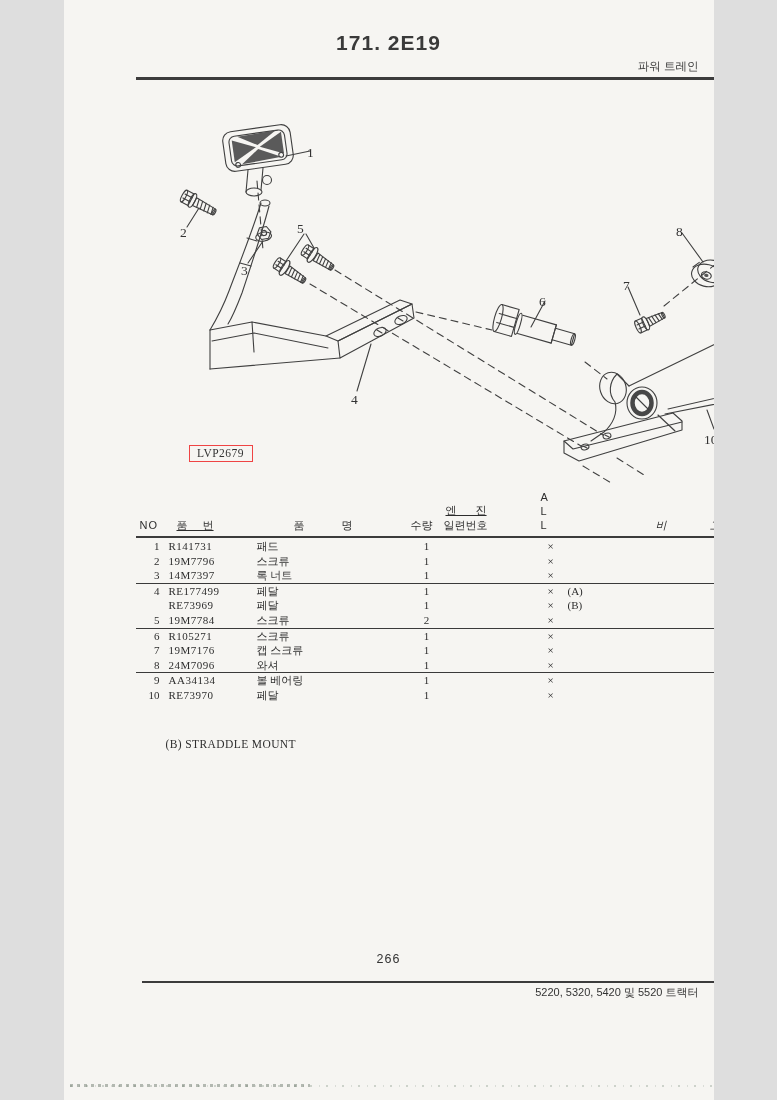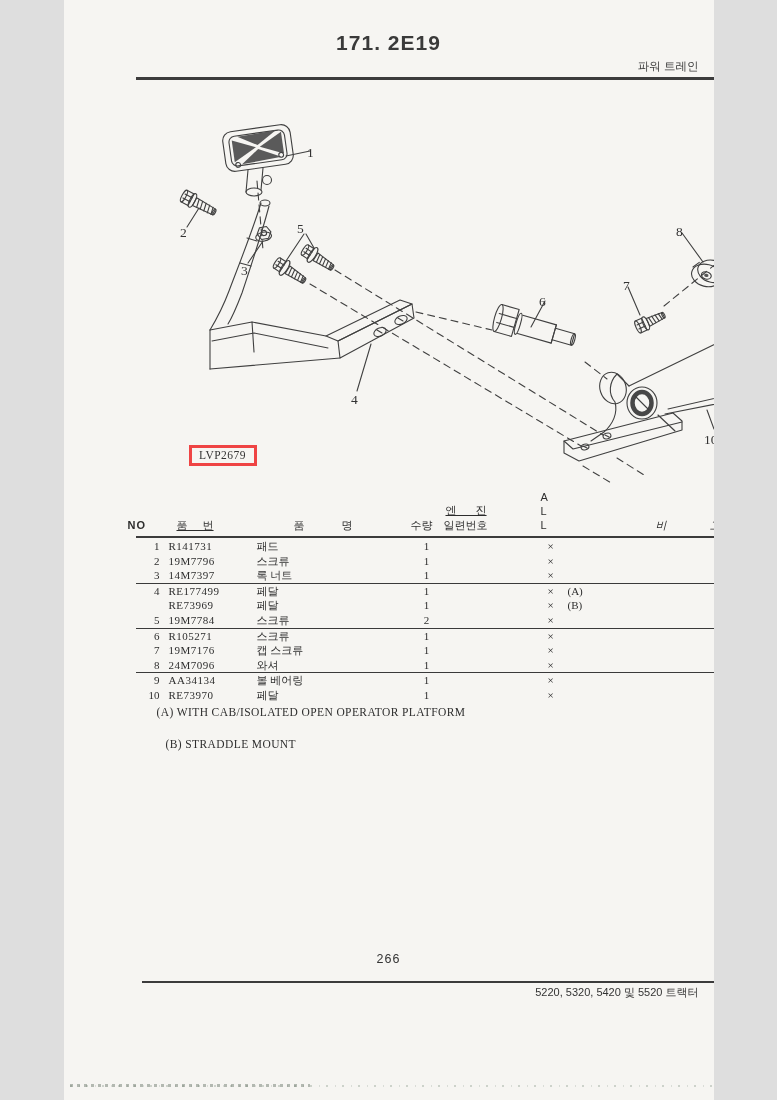--- a/index.html
+++ b/index.html
@@ -34,21 +34,21 @@
   #parts-table td.no   { text-align:right; padding-right:2px; }
   #parts-table td.pn   { padding-left:7px; letter-spacing:0.5px; }
   #parts-table td.nm   { padding-left:3px; }
   #parts-table td.qty  { text-align:center; }
   #parts-table td.all  { text-align:center; }
   #parts-table td.rmk  { padding-left:4px; }
   #parts-table tr.sep td { border-bottom:1.5px solid #3a3a3a; }
 
   .note { position:absolute; left:93px; font-size:11.5px; letter-spacing:0.4px; color:#2e2e2e; }
   #image-label {
-    left:125px; top:445px; width:62px; height:15px; border:3px solid #ef4444;
+    left:125px; top:445px; width:62px; height:15px; border:1px solid #ef4444;
     font-size:11.5px; letter-spacing:0.5px; text-align:center; line-height:15px; color:#333;
   }
   #footer-models { top:985px; right:15px; font:11px "Liberation Sans", sans-serif; color:#333; }
   #page-number { left:0; right:0; top:952px; text-align:center; font:12.5px "Liberation Sans", sans-serif; letter-spacing:1px; color:#333; }
 
   #noise-strip {
     left:6px; top:1085px; width:765px; height:2px; opacity:.45;
     background:repeating-linear-gradient(90deg,#9aa79a 0 2px, transparent 2px 9px, #b6beb6 9px 10px, transparent 10px 16px);
   }
   #noise-strip2 {
@@ -251,21 +251,21 @@
       <text x="475" y="306">6</text>
       <text x="559" y="290">7</text>
       <text x="612" y="236">8</text>
       <text x="654" y="199">9</text>
       <text x="640" y="444">10</text>
     </g>
   </svg>
 
   <div id="image-label" class="abs">LVP2679</div>
 
-  <div class="hd" style="left:64px;top:519px;letter-spacing:1px;font-weight:bold;">NO</div>
+  <div class="hd" style="left:76px;top:519px;letter-spacing:1px;">NO</div>
   <div class="hd" style="left:113px;top:519px;word-spacing:12px;text-decoration:underline;">품 번</div>
   <div class="hd" style="left:230px;top:519px;word-spacing:34px;">품 명</div>
   <div class="hd" style="left:347px;top:519px;">수량</div>
   <div class="hd" style="left:382px;top:504px;word-spacing:16px;text-decoration:underline;">엔 진</div>
   <div class="hd" style="left:380px;top:519px;">일련번호</div>
   <div class="hd" style="left:477px;top:491px;">A</div>
   <div class="hd" style="left:477px;top:505px;">L</div>
   <div class="hd" style="left:477px;top:519px;">L</div>
   <div class="hd" style="left:592px;top:519px;word-spacing:40px;font-style:italic;">비 고</div>
   <div id="head-rule" class="abs rule"></div>
@@ -376,21 +376,20 @@
           <td class="pn">RE73970</td>
           <td class="nm">페달</td>
           <td class="qty">1</td>
           <td></td>
           <td class="all">×</td>
           <td class="rmk"></td>
         </tr>
     </tbody>
   </table>
 
-  <div class="note" style="top:706px;">(A) WITH CAB/ISOLATED OPEN OPERATOR PLATFORM</div>
   <div class="note" style="top:738px;padding-left:9px;">(B) STRADDLE MOUNT</div>
 
   <div id="foot-rule" class="abs rule"></div>
   <div id="footer-models" class="abs">5220, 5320, 5420 및 5520 트랙터</div>
   <div id="page-number" class="abs">266</div>
 
   <div id="noise-strip" class="abs"></div>
   <div id="noise-strip2" class="abs"></div>
 </div>
 

